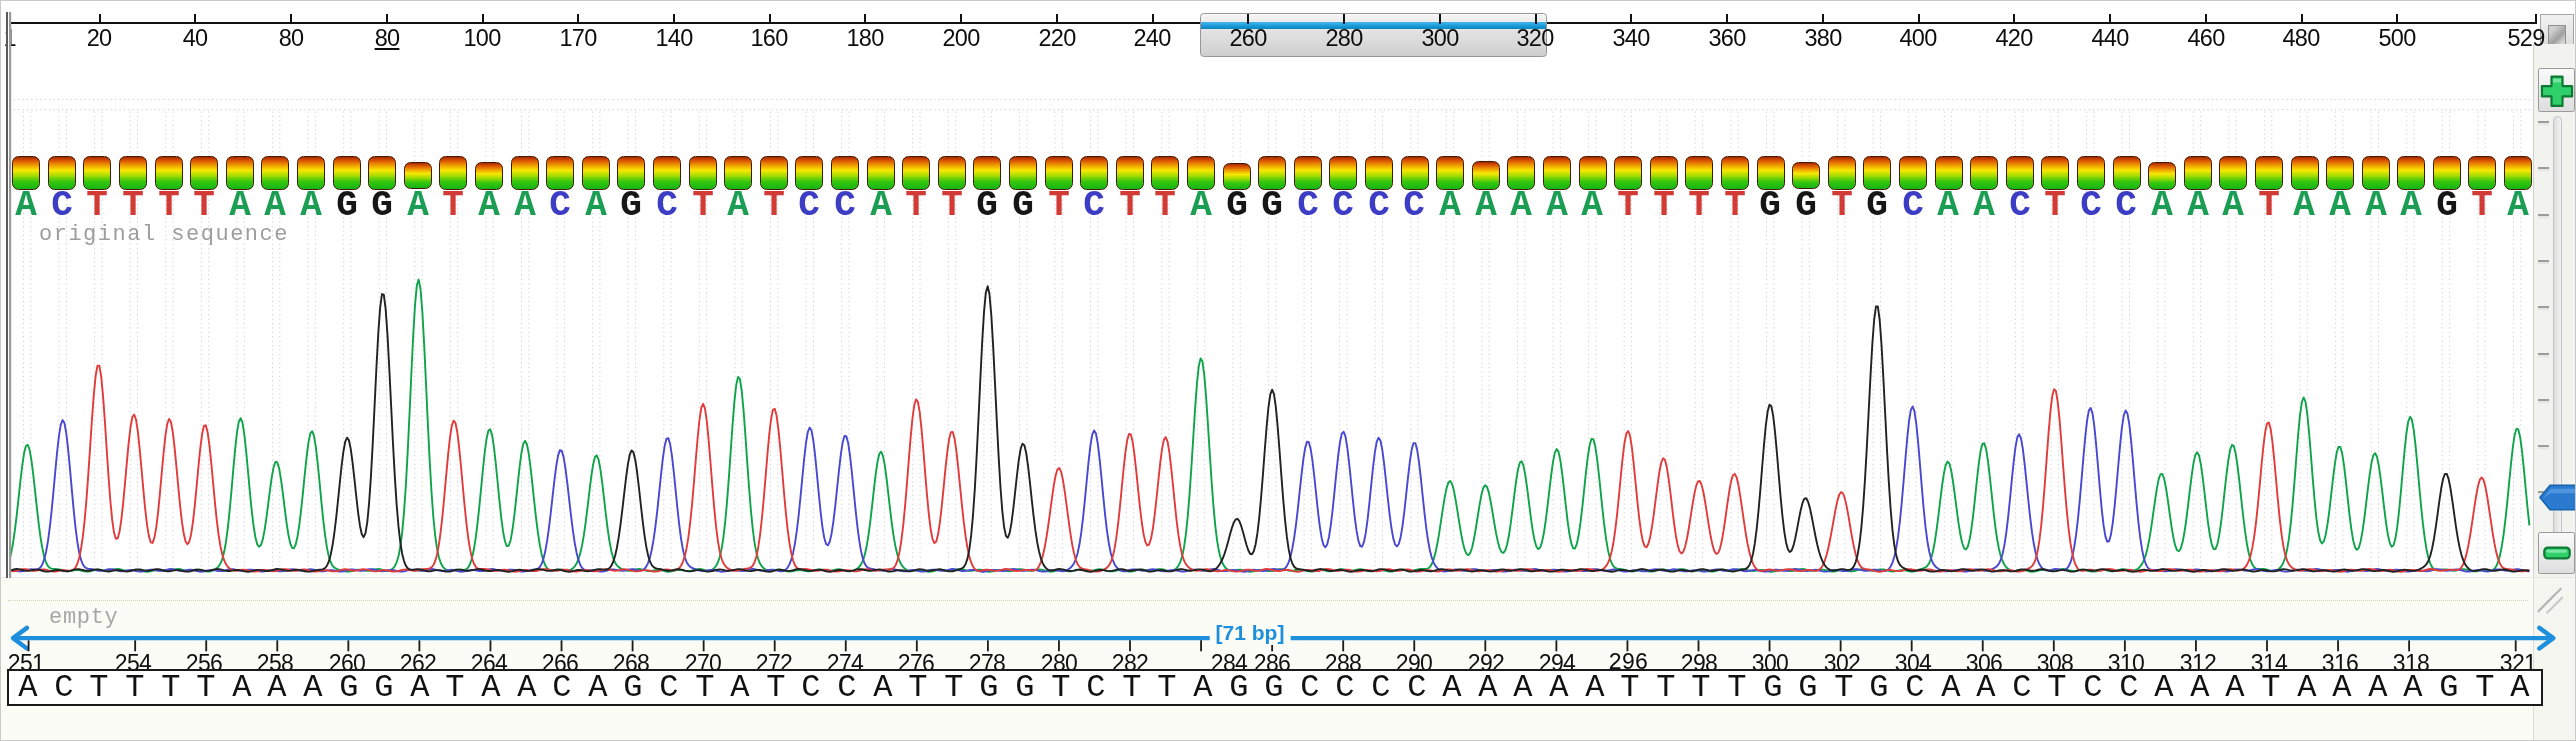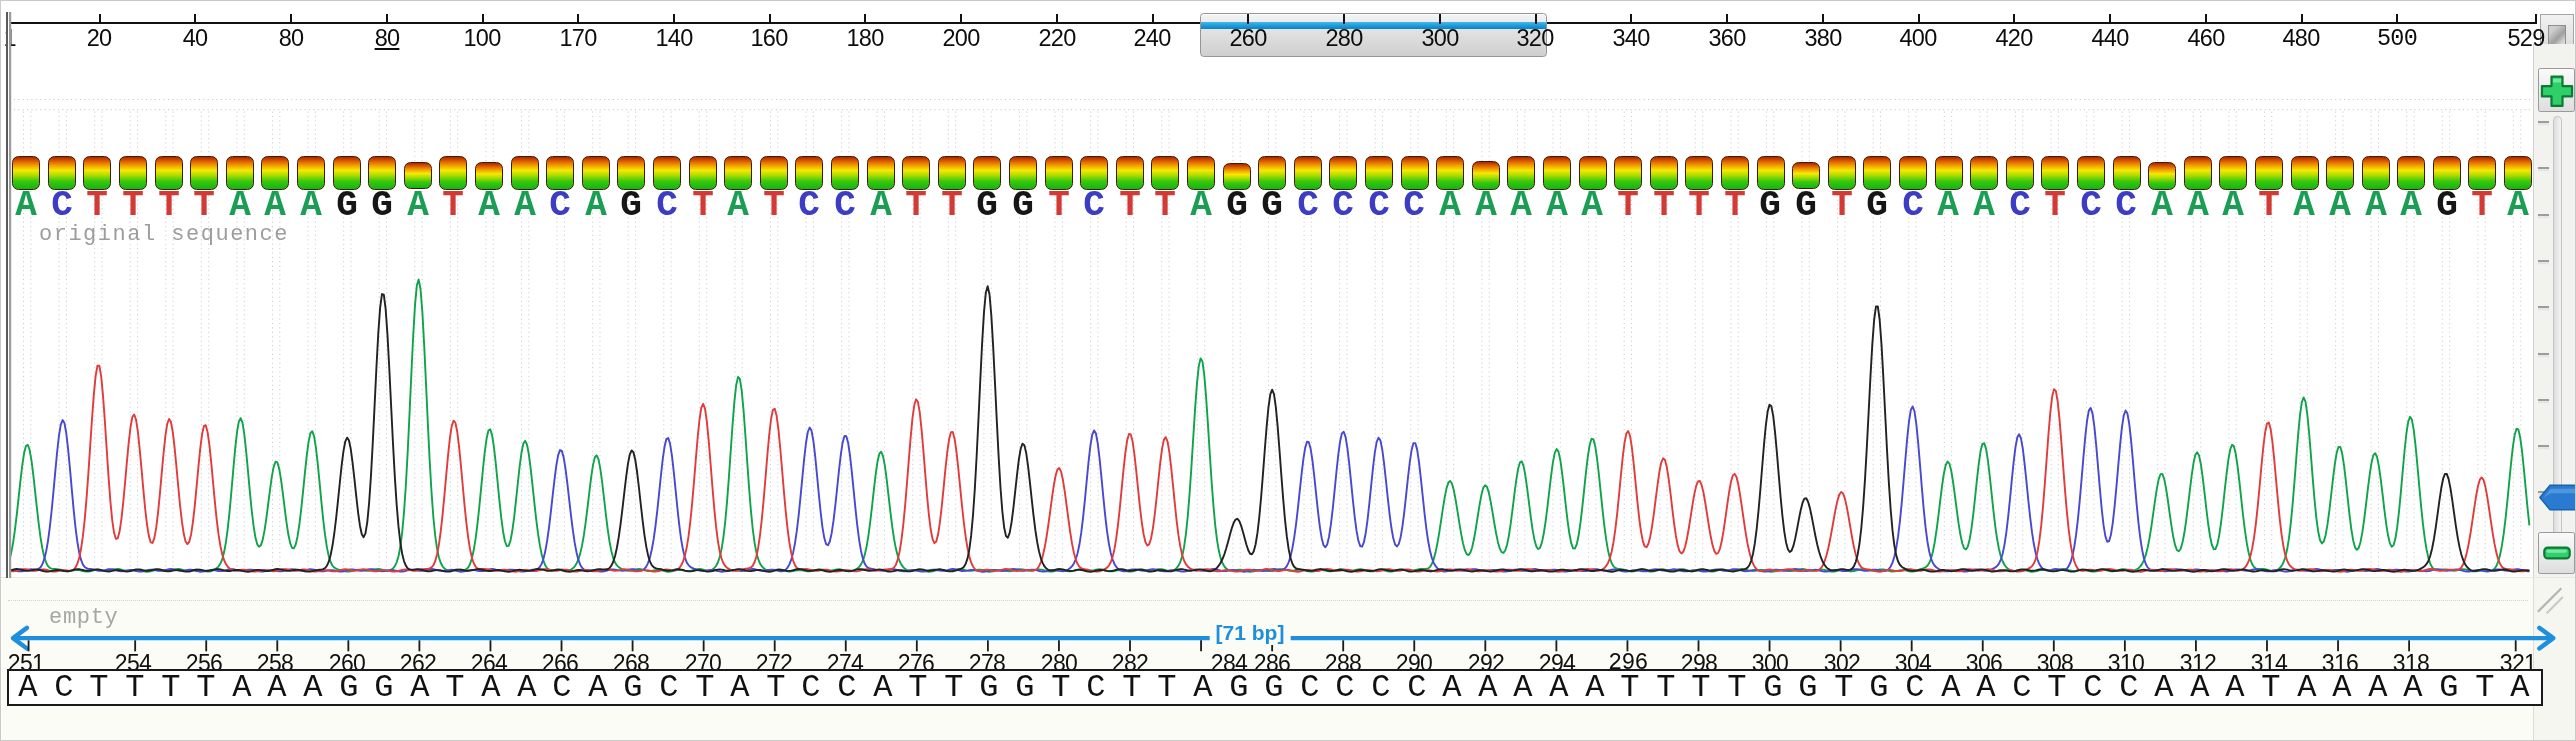--- a/index.html
+++ b/index.html
@@ -107,21 +107,21 @@
       <div class="ruler-num" style="left: 1917px;">400</div>
       <div class="ruler-tick" style="left: 2012px;"></div>
       <div class="ruler-num" style="left: 2013px;">420</div>
       <div class="ruler-tick" style="left: 2108px;"></div>
       <div class="ruler-num" style="left: 2109px;">440</div>
       <div class="ruler-tick" style="left: 2204px;"></div>
       <div class="ruler-num" style="left: 2205px;">460</div>
       <div class="ruler-tick" style="left: 2300px;"></div>
       <div class="ruler-num" style="left: 2300px;">480</div>
       <div class="ruler-tick" style="left: 2395px;"></div>
-      <div class="ruler-num" style="left: 2396px; font-family: Liberation Mono, monospace;">500</div>
+      <div class="ruler-num" style="left: 2396px;">500</div>
       <div class="ruler-tick" style="left: 2534px;"></div>
       <div class="ruler-num" style="left: 2525px;">529</div>
     </div>
 
   <button class="corner-btn">
     <span class="glyph"></span>
   </button>
 
   <div class="chrom-panel">
     <svg id="traceSvg" width="2532" height="533" viewBox="0 58 3446 726">

